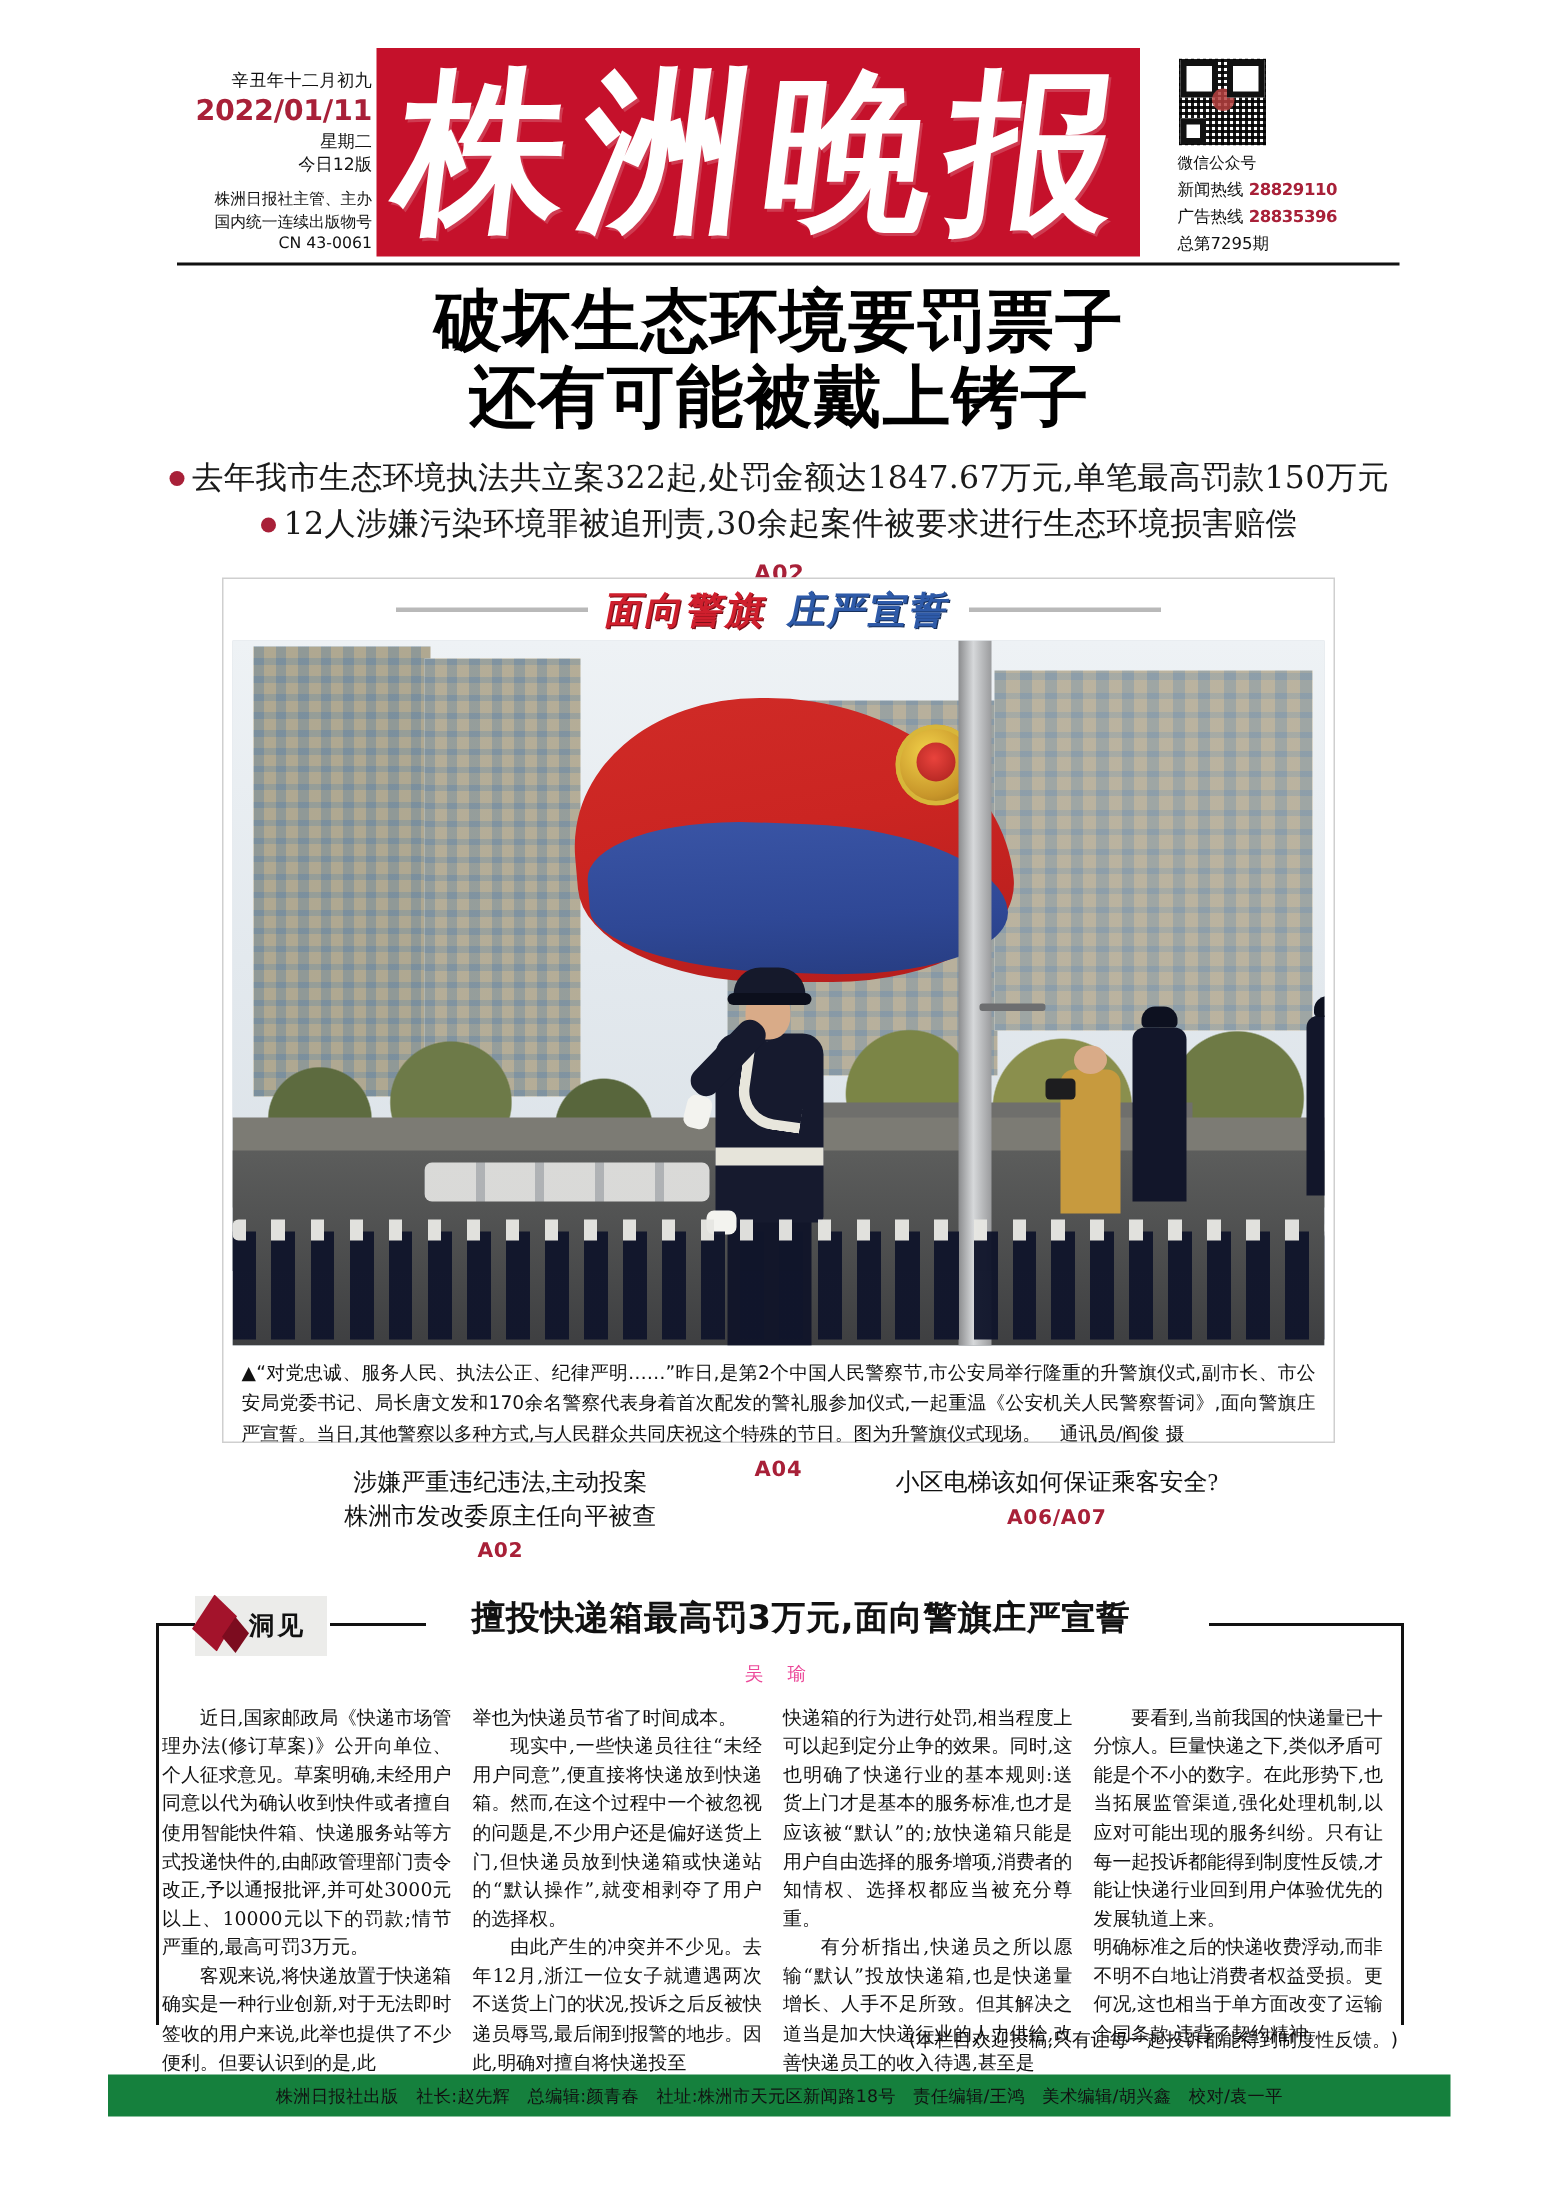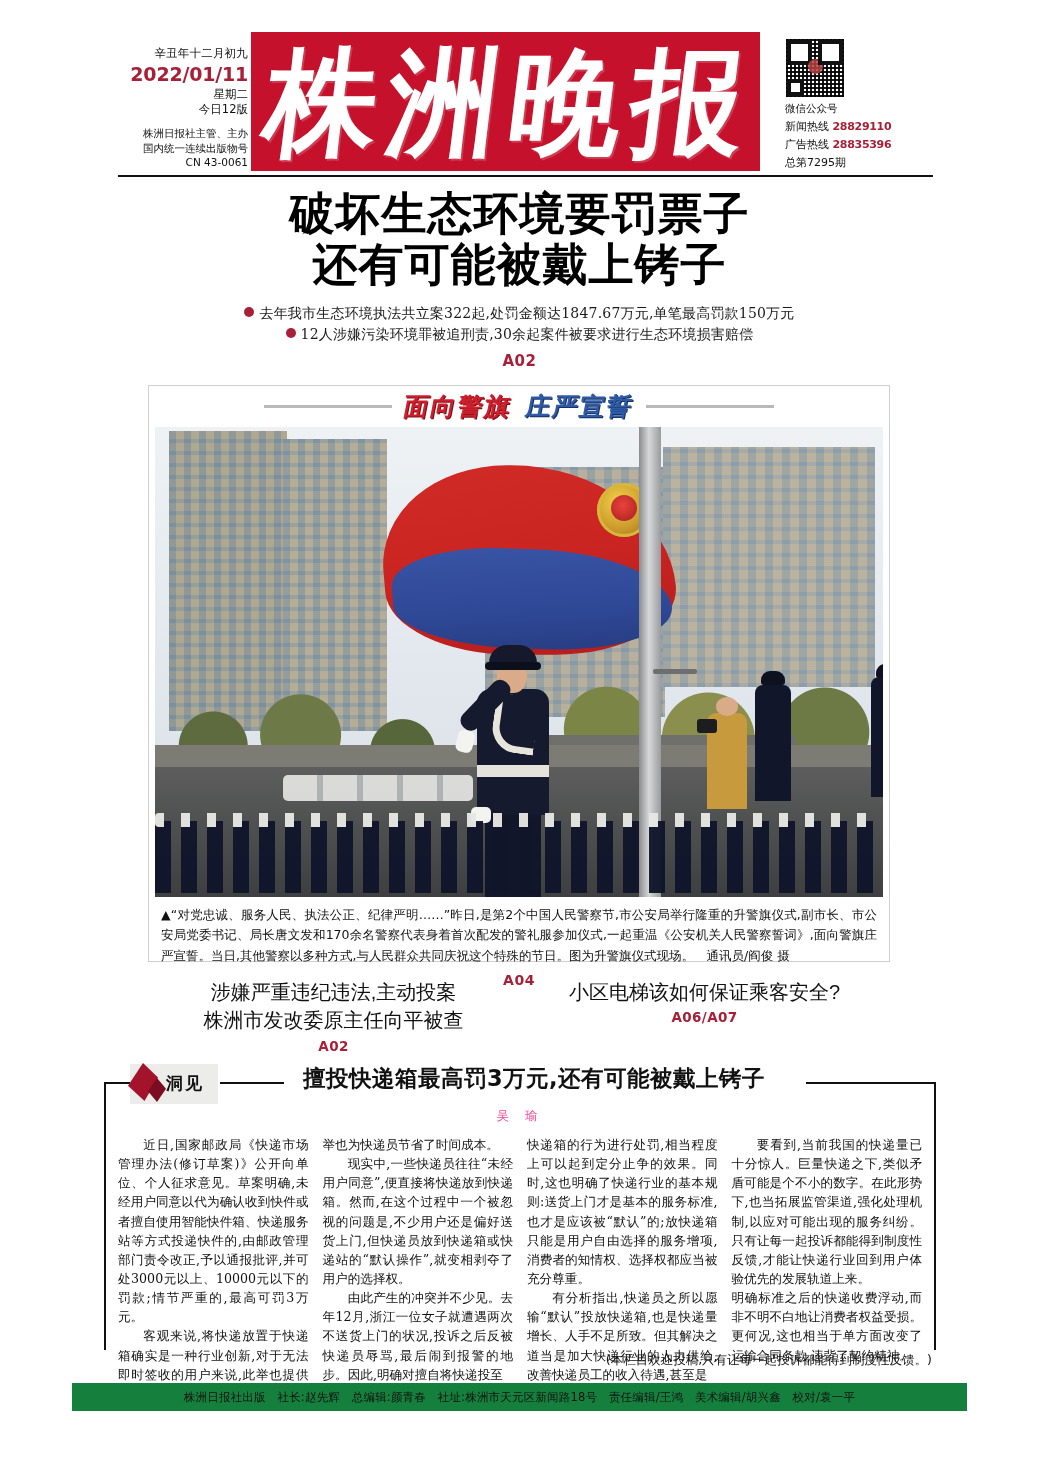--- a/index.html
+++ b/index.html
@@ -72,21 +72,21 @@
   .lead { position:absolute; left:0; top:188px; width:1039px; text-align:center; }
   .lead h1 {
     font-family:"DejaVu Sans","Liberation Sans",sans-serif;
     font-weight:bold; color:#000;
     font-size:45px; line-height:1.14; letter-spacing:1px;
   }
   .lead h1 .l2 { display:block; }
   .bullets { margin-top:12px; }
   .bullet {
     font-family:"DejaVu Serif","Liberation Serif",serif;
-    font-size:14px; color:#1a1a1a; line-height:1.5; letter-spacing:.2px;
+    font-size:21px; color:#1a1a1a; line-height:1.5; letter-spacing:.2px;
   }
   .bullet .dot {
     display:inline-block; width:10px; height:10px; border-radius:50%;
     background:#a82038; margin-right:5px; vertical-align:1px;
   }
   .pref { font-size:15px; font-weight:bold; color:#a82038; letter-spacing:.5px; margin-top:7px;}
 
   
   .photoblock { position:absolute; left:148px; top:385px; width:742px; height:577px; border:1px solid #cfcfcf; background:#fff;}
   .ph-banner { position:relative; height:41px; display:flex; align-items:center; justify-content:center; }
@@ -186,22 +186,22 @@
   .caption {
     margin:8px 12px 0; font-size:12.5px; line-height:1.62; color:#111;
     text-align:justify;
     font-family:"DejaVu Sans","Liberation Sans",sans-serif;
   }
   .cap-ref { text-align:center; font-size:14px; font-weight:bold; color:#a82038; margin-top:6px; letter-spacing:.5px;}
 
   
   .teasers { position:absolute; left:148px; top:978px; width:742px; display:flex; }
   .teaser { flex:1; text-align:center; }
-  .teaser .t1, .teaser .t2 { font-size:20px; line-height:1.42; color:#111;
-    font-family:Liberation Sans, sans-serif; }
+  .teaser .t1, .teaser .t2 { font-size:16px; line-height:1.42; color:#111;
+    font-family:Liberation Serif, serif; }
   .teaser .ref { font-size:13.5px; font-weight:bold; color:#a82038; margin-top:3px; letter-spacing:.4px;}
 
   
   .opinion { position:absolute; left:104px; top:1060px; width:832px; height:290px; }
   .op-head { position:relative; height:46px; }
   .op-ribbon { position:absolute; left:26px; top:4px; width:88px; height:40px; background:#ececea; }
   .dia { position:absolute; left:24px; top:3px; width:30px; height:38px; background:#a3132b;
     clip-path: polygon(50% 0%, 100% 38%, 55% 100%, 0% 60%); }
   .dia2 { position:absolute; left:44px; top:18px; width:18px; height:24px; background:#7c0c1f;
     clip-path: polygon(50% 0%, 100% 45%, 50% 100%, 0% 55%); }
@@ -209,21 +209,21 @@
   .op-lineL { position:absolute; left:0; top:22px; width:26px; height:2px; background:#111;}
   .op-line2 { position:absolute; left:116px; top:22px; width:64px; height:2px; background:#111;}
   .op-title { position:absolute; left:180px; top:3px; width:500px; text-align:center;
     font-size:22.5px; font-weight:bold; color:#111; letter-spacing:.5px;
     font-family:"DejaVu Sans","Liberation Sans",sans-serif;}
   .op-lineR { position:absolute; right:0; top:22px; width:130px; height:2px; background:#111;}
   .op-rightedge { position:absolute; right:0; top:22px; width:2px; height:268px; background:#111;}
   .op-leftedge  { position:absolute; left:0; top:22px; width:2px; height:268px; background:#111;}
   .op-author { text-align:center; font-size:12.5px; color:#ec4899; letter-spacing:6px; margin-top:2px;}
 
-  .op-cols { display:flex; gap:14px; padding:10px 14px 0 14px; }
+  .op-cols { display:flex; gap:14px; padding:10px 14px 0 4px; }
   .op-col { flex:1; font-size:12.6px; line-height:1.52; color:#111; text-align:justify;
     font-family:"DejaVu Serif","Liberation Serif",serif; }
   .op-col p { text-indent:2em; margin-bottom:0; }
 
   .op-note { position:absolute; right:4px; top:292px; font-size:12.5px; color:#111;
     font-family:"DejaVu Sans","Liberation Sans",sans-serif;}
 
   
   .footer { position:absolute; left:72px; top:1383px; width:895px; height:28px;
     background:#15803d; display:flex; align-items:center; justify-content:center; }
@@ -357,21 +357,21 @@
   </div>
 
   <div class="opinion">
     <div class="op-head">
       <span class="op-lineL"></span>
       <span class="op-ribbon"></span>
       <span class="dia"></span>
       <span class="dia2"></span>
       <span class="op-label">洞见</span>
       <span class="op-line2"></span>
-      <span class="op-title">擅投快递箱最高罚3万元,还有可能被戴上铐子</span>
+      <span class="op-title">擅投快递箱最高罚3万元,面向警旗庄严宣誓</span>
       <span class="op-lineR"></span>
       <span class="op-leftedge"></span>
       <span class="op-rightedge"></span>
     </div>
     <div class="op-author">吴 瑜</div>
 
     <div class="op-cols">
       <div class="op-col">
         <p>近日,国家邮政局《快递市场管理办法(修订草案)》公开向单位、个人征求意见。草案明确,未经用户同意以代为确认收到快件或者擅自使用智能快件箱、快递服务站等方式投递快件的,由邮政管理部门责令改正,予以通报批评,并可处3000元以上、10000元以下的罚款;情节严重的,最高可罚3万元。</p>
         <p>客观来说,将快递放置于快递箱确实是一种行业创新,对于无法即时签收的用户来说,此举也提供了不少便利。但要认识到的是,此</p>

